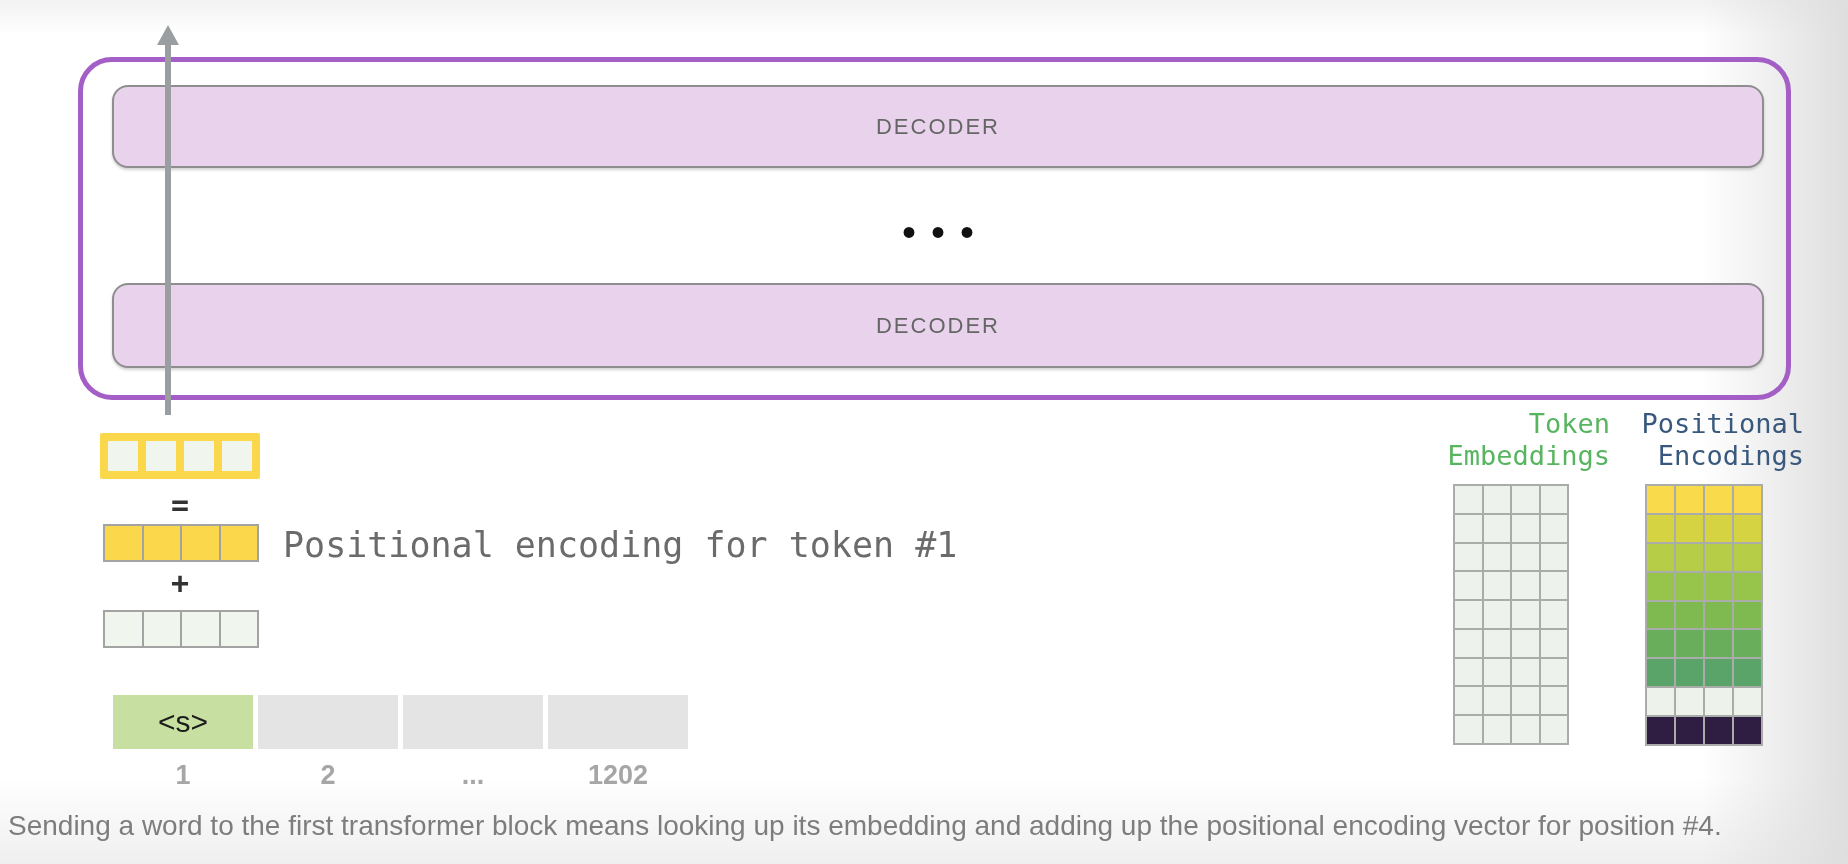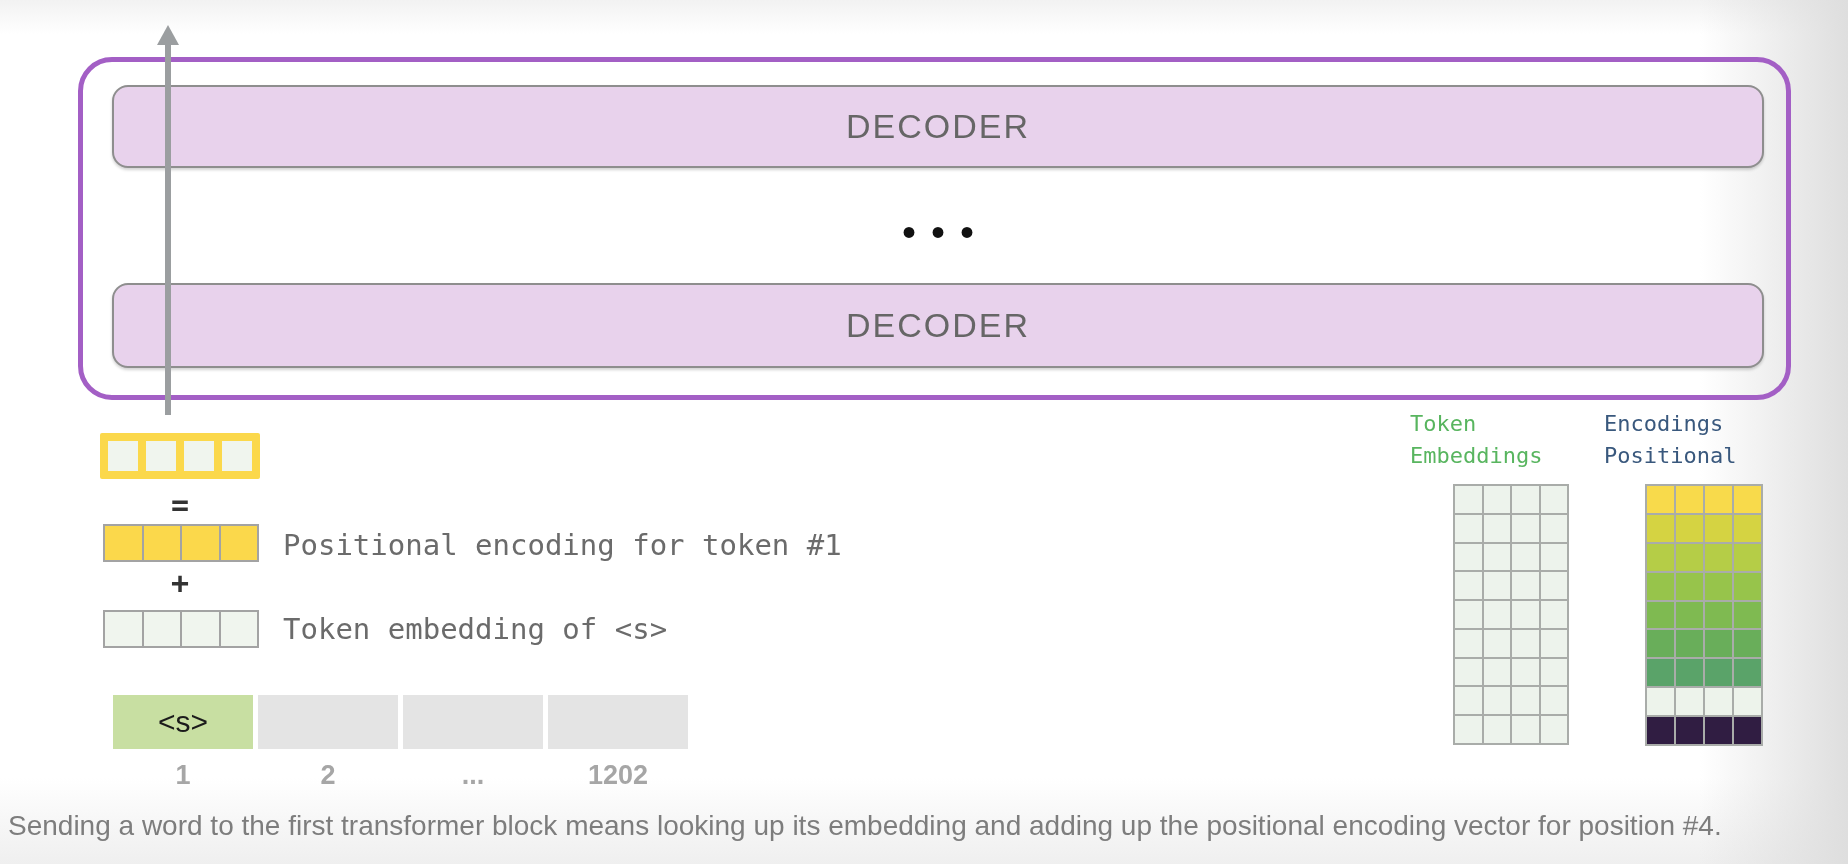--- a/index.html
+++ b/index.html
@@ -24,21 +24,21 @@
   .decoder-bar{
     position:absolute;left:112px;width:1652px;
     box-sizing:border-box;border:2px solid #8E8E8E;border-radius:16px;
     background:#E8D2EC;z-index:2;
     display:flex;align-items:center;justify-content:center;
     box-shadow:0 2px 3px rgba(0,0,0,0.18);
   }
   .decoder-bar.top{top:85px;height:83px;}
   .decoder-bar.bottom{top:283px;height:85px;}
   .decoder-label{
-    font-size:34px;letter-spacing:2px;color:#666;font-weight:400;
+    font-size:22px;letter-spacing:2px;color:#666;font-weight:400;
   }
   .stack-dots{
     position:absolute;left:112px;top:210px;width:1652px;height:44px;
     display:flex;align-items:center;justify-content:center;
     font-size:40px;letter-spacing:15px;text-indent:15px;color:#111;z-index:3;
   }
   
   .arrow-line{
     position:absolute;left:165px;top:44px;width:6px;height:371px;
     background:#9B9EA0;z-index:5;
@@ -66,21 +66,21 @@
     position:absolute;left:103px;width:156px;height:38px;
     box-sizing:border-box;border:2px solid #A3A3A3;background:#A3A3A3;
     display:grid;grid-template-columns:repeat(4,1fr);gap:2px;
   }
   .vec.yellow{top:524px;}
   .vec.yellow .cell{background:#FBD84B;}
   .vec.light{top:610px;}
   .vec.light .cell{background:#F0F5EE;}
   .vec-label{
     position:absolute;left:283px;white-space:nowrap;
-    font-family:"DejaVu Sans Mono",monospace;font-size:29px;line-height:34px;
+    font-family:"DejaVu Sans Mono",monospace;font-size:35px;line-height:34px;
     color:#6B6B6B;
   }
   .vec-label.l1{top:528px;}
   .vec-label.l2{top:612px;}
   
   .token-row{
     position:absolute;left:113px;top:695px;display:flex;gap:5px;
   }
   .token-cell{
     width:140px;height:54px;background:#E4E4E4;
@@ -90,22 +90,22 @@
   .token-cell.green{background:#C8DFA2;}
   .pos-row{
     position:absolute;left:113px;top:758px;display:flex;gap:5px;
   }
   .pos-row div{
     width:140px;text-align:center;font-size:27px;font-weight:bold;
     color:#A6A6A6;line-height:34px;
   }
   
   .mat-title{
-    position:absolute;top:408px;width:200px;text-align:left;
-    font-family:"DejaVu Sans Mono",monospace;font-size:22px;line-height:32px;
+    position:absolute;top:408px;width:200px;text-align:right;
+    font-family:"DejaVu Sans Mono",monospace;font-size:27px;line-height:32px;
     white-space:nowrap;
   }
   .mat-title.green{left:1410px;color:#58B55F;}
   .mat-title.blue{left:1604px;color:#39587D;}
   .matrix{
     position:absolute;top:484px;display:grid;gap:2px;
     box-sizing:border-box;border:2px solid #A9ACA9;background:#A9ACA9;
   }
   .matrix.tok{left:1453px;width:116px;height:261px;}
   .matrix.pos{left:1645px;width:118px;height:262px;}
@@ -154,42 +154,41 @@
   <div class="op plus">+</div>
 
   <div class="vec light">
     <div class="cell"></div>
     <div class="cell"></div>
     <div class="cell"></div>
     <div class="cell"></div>
   </div>
 
   <div class="vec-label l1">Positional encoding for token #1</div>
-  <div class="vec-label l2">Token embedding of &lt;s&gt;</div>
 
   <div class="token-row">
     <div class="token-cell green">&lt;s&gt;</div>
     <div class="token-cell"></div>
     <div class="token-cell"></div>
     <div class="token-cell"></div>
   </div>
   <div class="pos-row">
     <div>1</div>
     <div>2</div>
     <div>...</div>
     <div>1202</div>
   </div>
 
   <div class="mat-title green">
     <div>Token</div>
     <div>Embeddings</div>
   </div>
   <div class="mat-title blue">
+    <div>Positional</div>
     <div>Encodings</div>
-    <div>Positional</div>
   </div>
 
   <div class="matrix tok" style="grid-template-columns: repeat(4, 1fr);">
       <div style="background: rgb(237, 243, 236);"></div>
       <div style="background: rgb(237, 243, 236);"></div>
       <div style="background: rgb(237, 243, 236);"></div>
       <div style="background: rgb(237, 243, 236);"></div>
       <div style="background: rgb(237, 243, 236);"></div>
       <div style="background: rgb(237, 243, 236);"></div>
       <div style="background: rgb(237, 243, 236);"></div>

